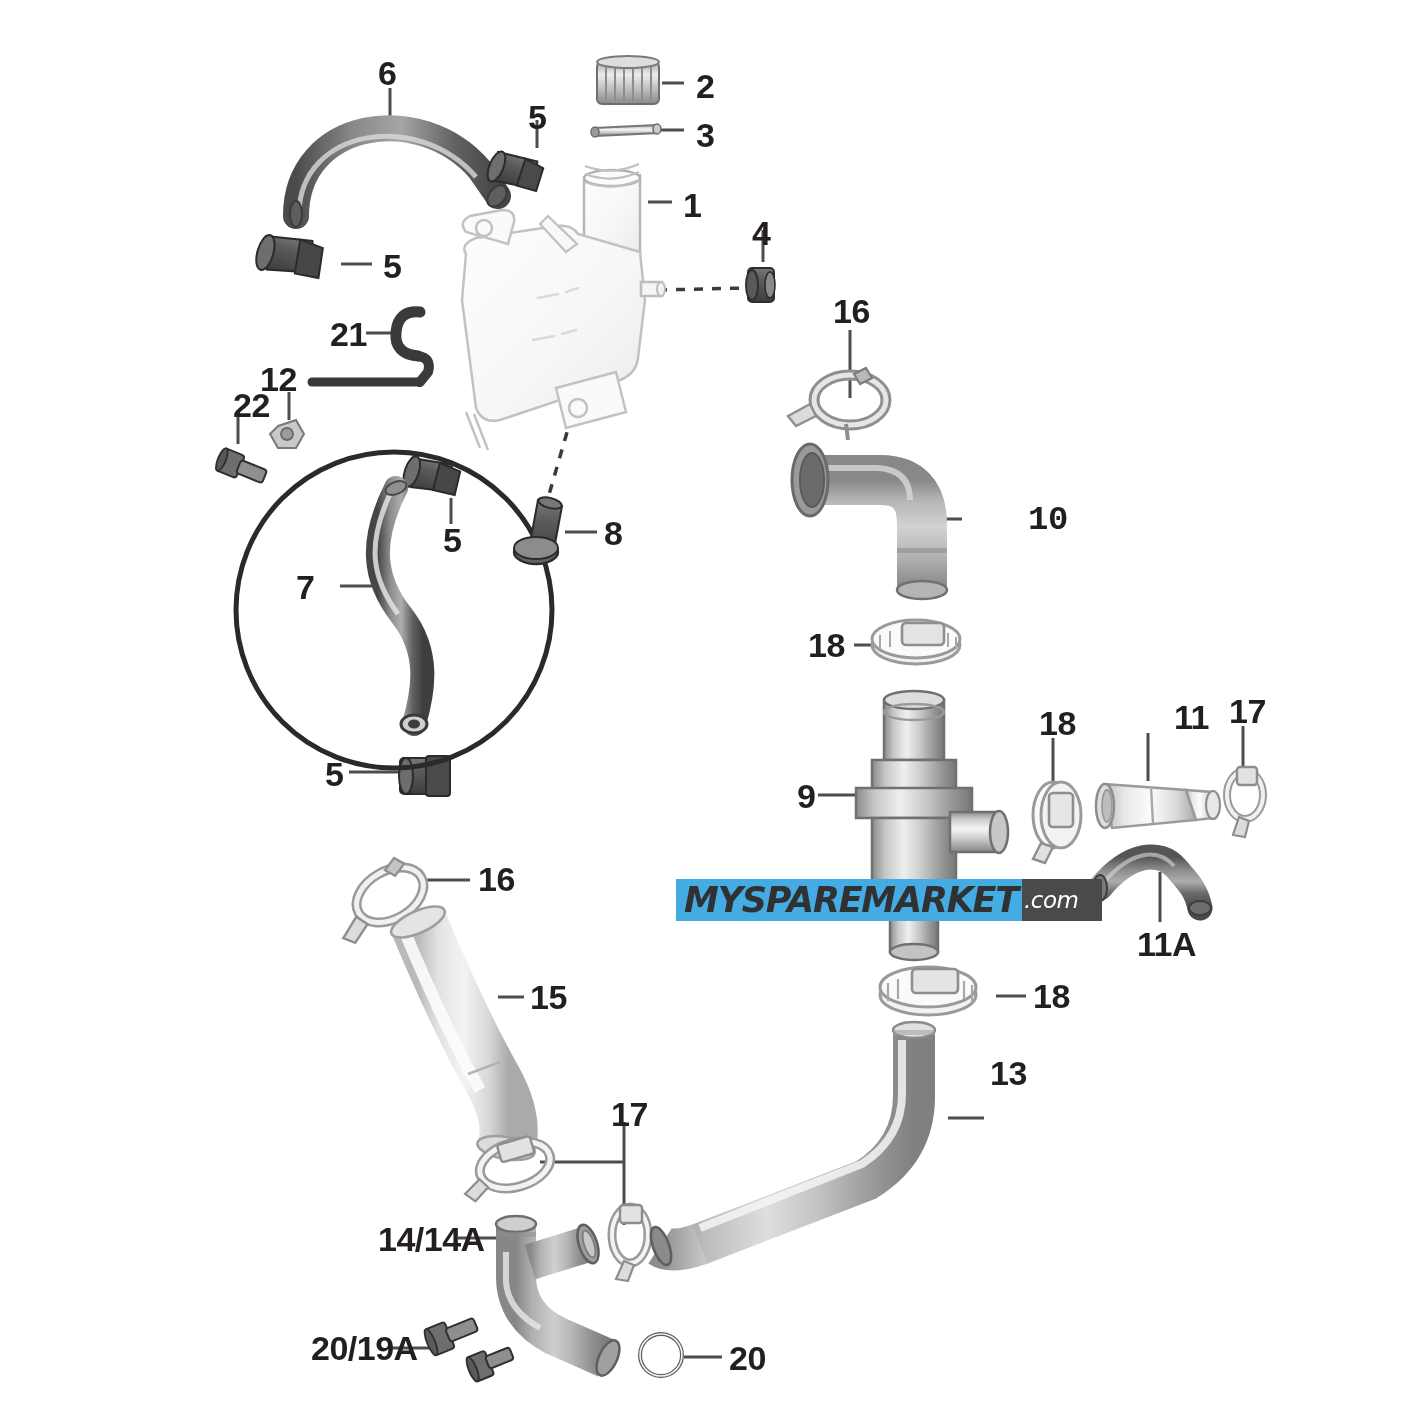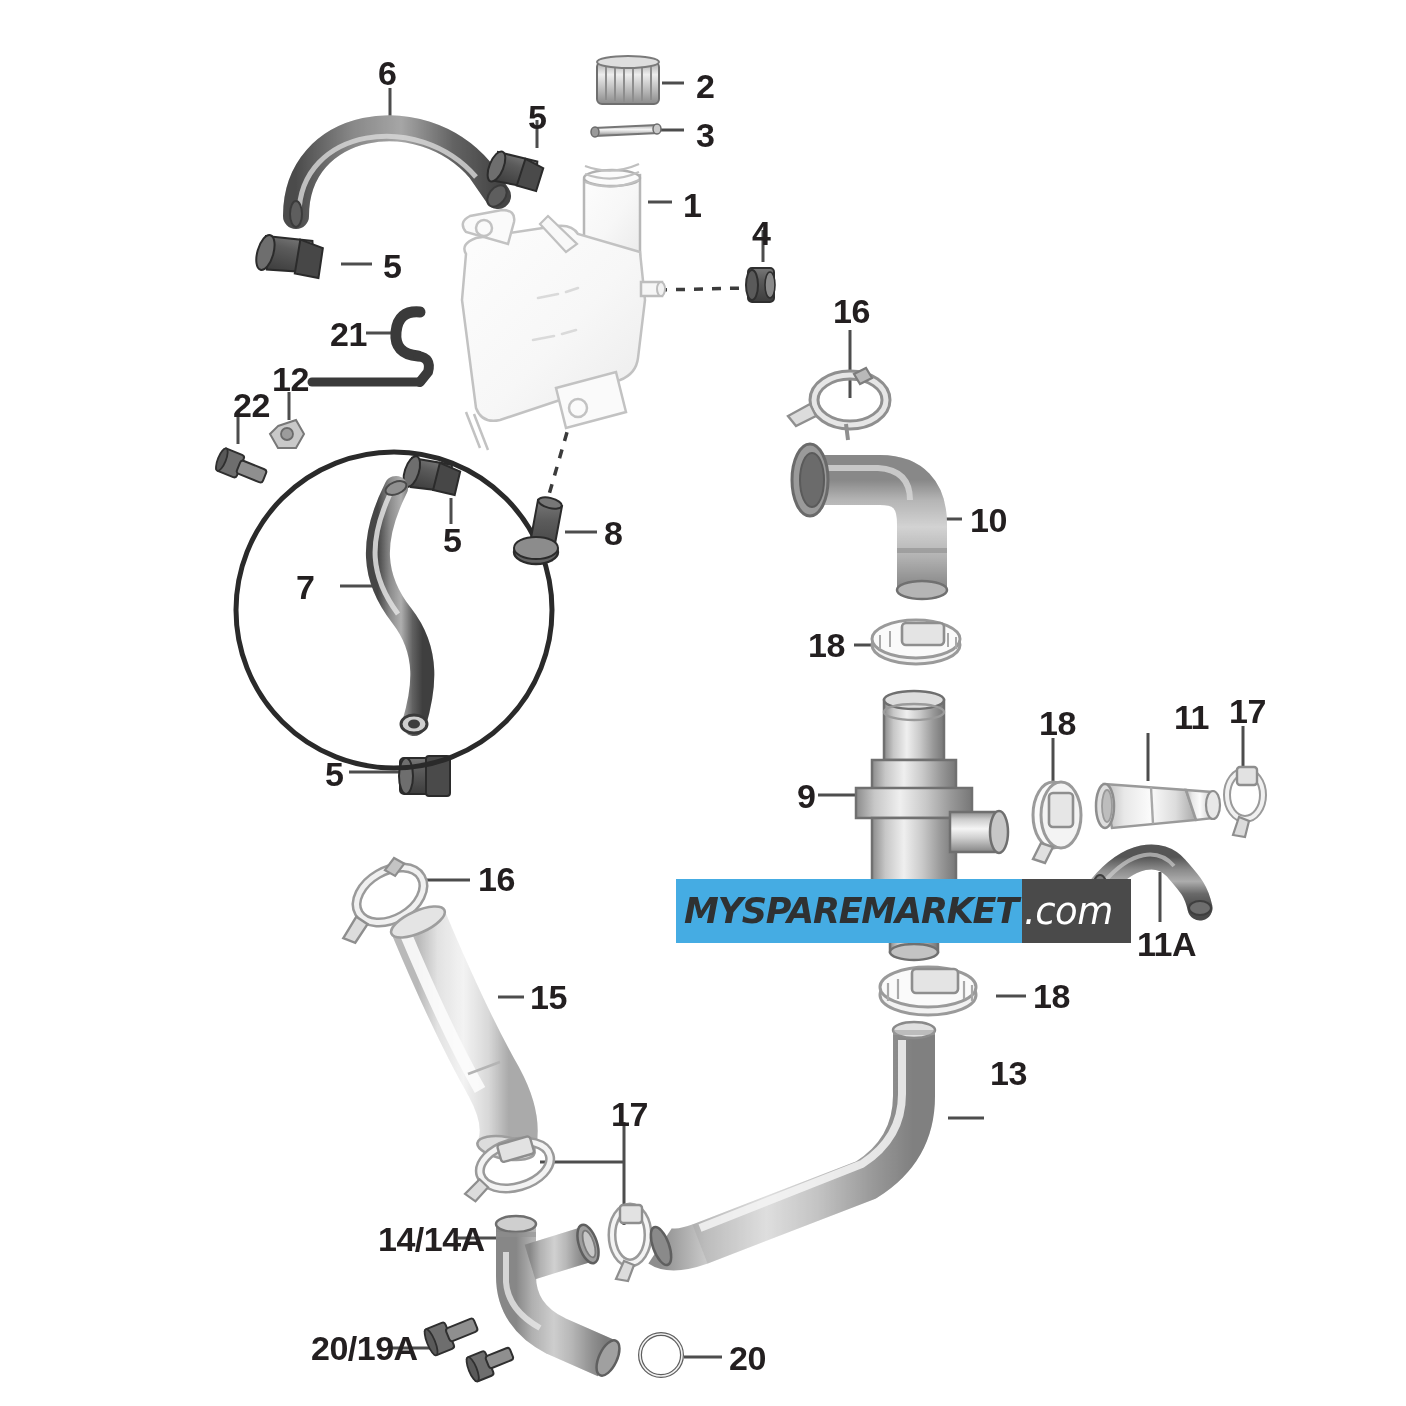--- a/index.html
+++ b/index.html
@@ -33,21 +33,21 @@
     letter-spacing: -0.5px;
     white-space: nowrap;
     line-height: 1;
     user-select: none;
   }
   
   #watermark {
     position: absolute;
     display: flex;
     align-items: stretch;
-    height: 64px;
+    height: 42px;
     left: 676px;
     top: 879px;
   }
   #watermark .wm-main {
     background: #45ace3;
     color: #2f3132;
     font-family: "DejaVu Sans", sans-serif;
     font-weight: bold;
     font-style: italic;
     font-size: 35px;
@@ -55,23 +55,23 @@
     padding: 2px 4px 2px 8px;
     display: flex;
     align-items: center;
     line-height: 1;
   }
   #watermark .wm-com {
     background: #4a4a4a;
     color: #ffffff;
     font-family: "DejaVu Sans", sans-serif;
     font-style: italic;
-    font-size: 37px;
+    font-size: 23px;
     letter-spacing: -0.5px;
-    padding: 2px 18px 2px 2px;
+    padding: 2px 24px 2px 2px;
     display: flex;
     align-items: center;
     line-height: 1;
   }
 </style>
 </head>
 <body>
 
 <div id="stage">
 
@@ -473,24 +473,24 @@
   <div class="callout" style="left:696px; top:118px;">3</div>
   <div class="callout" style="left:752px; top:216px;">4</div>
   <div class="callout" style="left:528px; top:100px;">5</div>
   <div class="callout" style="left:383px; top:249px;">5</div>
   <div class="callout" style="left:443px; top:523px;">5</div>
   <div class="callout" style="left:325px; top:757px;">5</div>
   <div class="callout" style="left:378px; top:56px;">6</div>
   <div class="callout" style="left:296px; top:570px;">7</div>
   <div class="callout" style="left:604px; top:516px;">8</div>
   <div class="callout" style="left:797px; top:779px;">9</div>
-  <div class="callout" style="left:970px; top:503px;">10</div>
+  <div class="callout" style="left:1028px; top:503px;font-family:Liberation Mono, monospace;">10</div>
   <div class="callout" style="left:1166px; top:700px;margin-left:8px;">11</div>
   <div class="callout" style="left:1137px; top:927px;">11A</div>
-  <div class="callout" style="left:272px; top:362px;">12</div>
+  <div class="callout" style="left:260px; top:362px;">12</div>
   <div class="callout" style="left:990px; top:1056px;">13</div>
   <div class="callout" style="left:378px; top:1222px;text-align:right;">14/14A</div>
   <div class="callout" style="left:530px; top:980px;">15</div>
   <div class="callout" style="left:833px; top:294px;">16</div>
   <div class="callout" style="left:478px; top:862px;">16</div>
   <div class="callout" style="left:1229px; top:694px;">17</div>
   <div class="callout" style="left:611px; top:1097px;">17</div>
   <div class="callout" style="left:808px; top:628px;">18</div>
   <div class="callout" style="left:1039px; top:706px;">18</div>
   <div class="callout" style="left:1033px; top:979px;">18</div>

